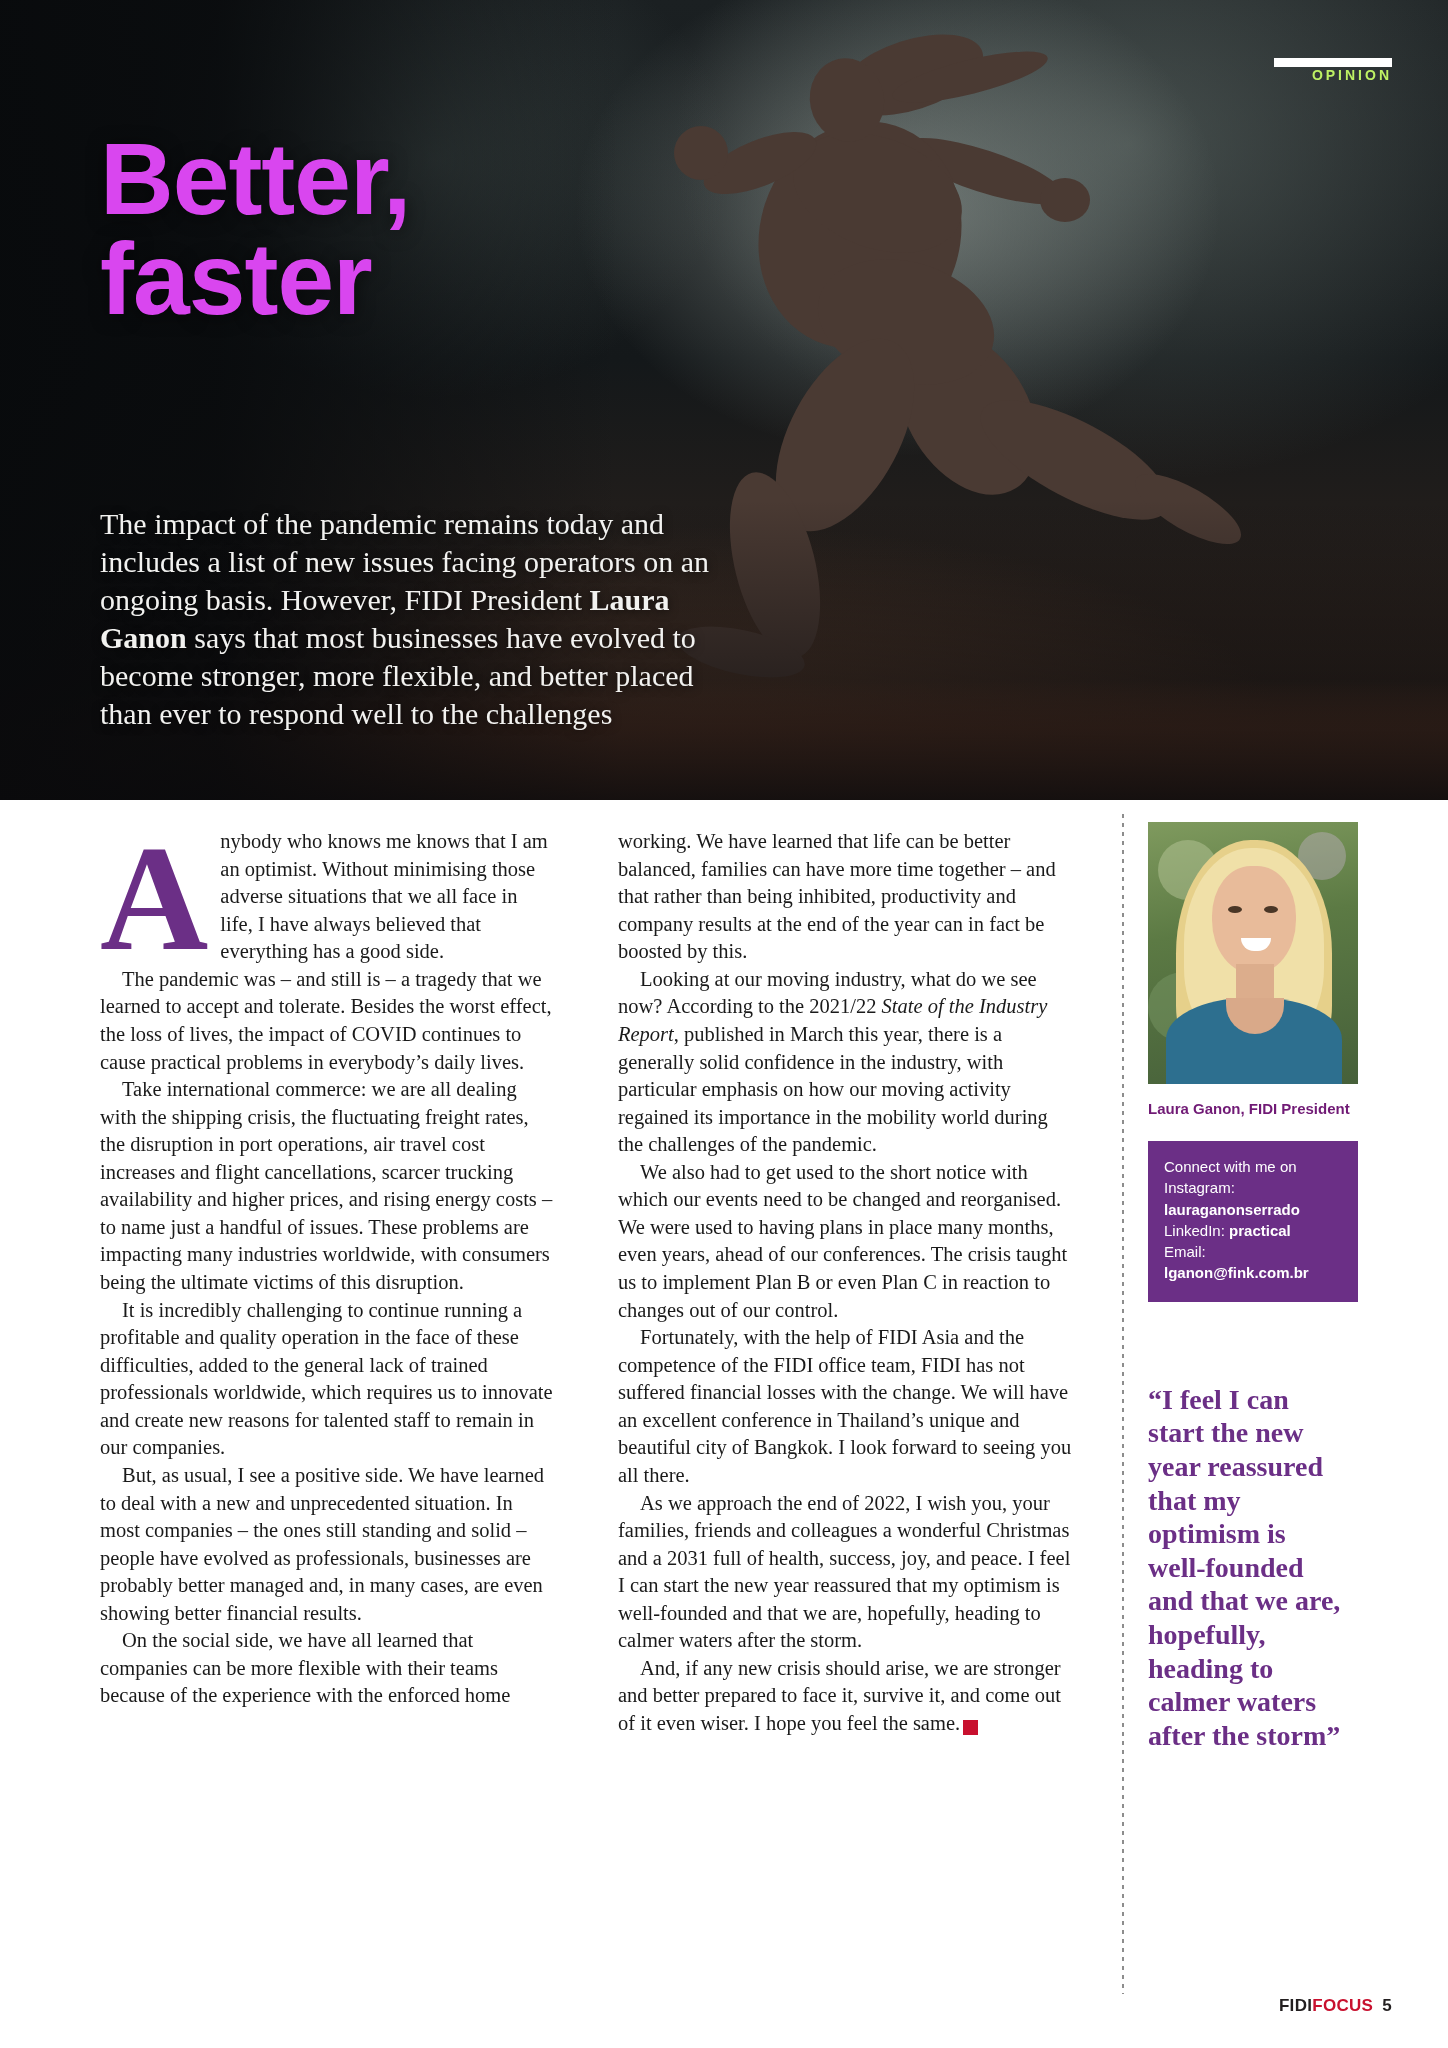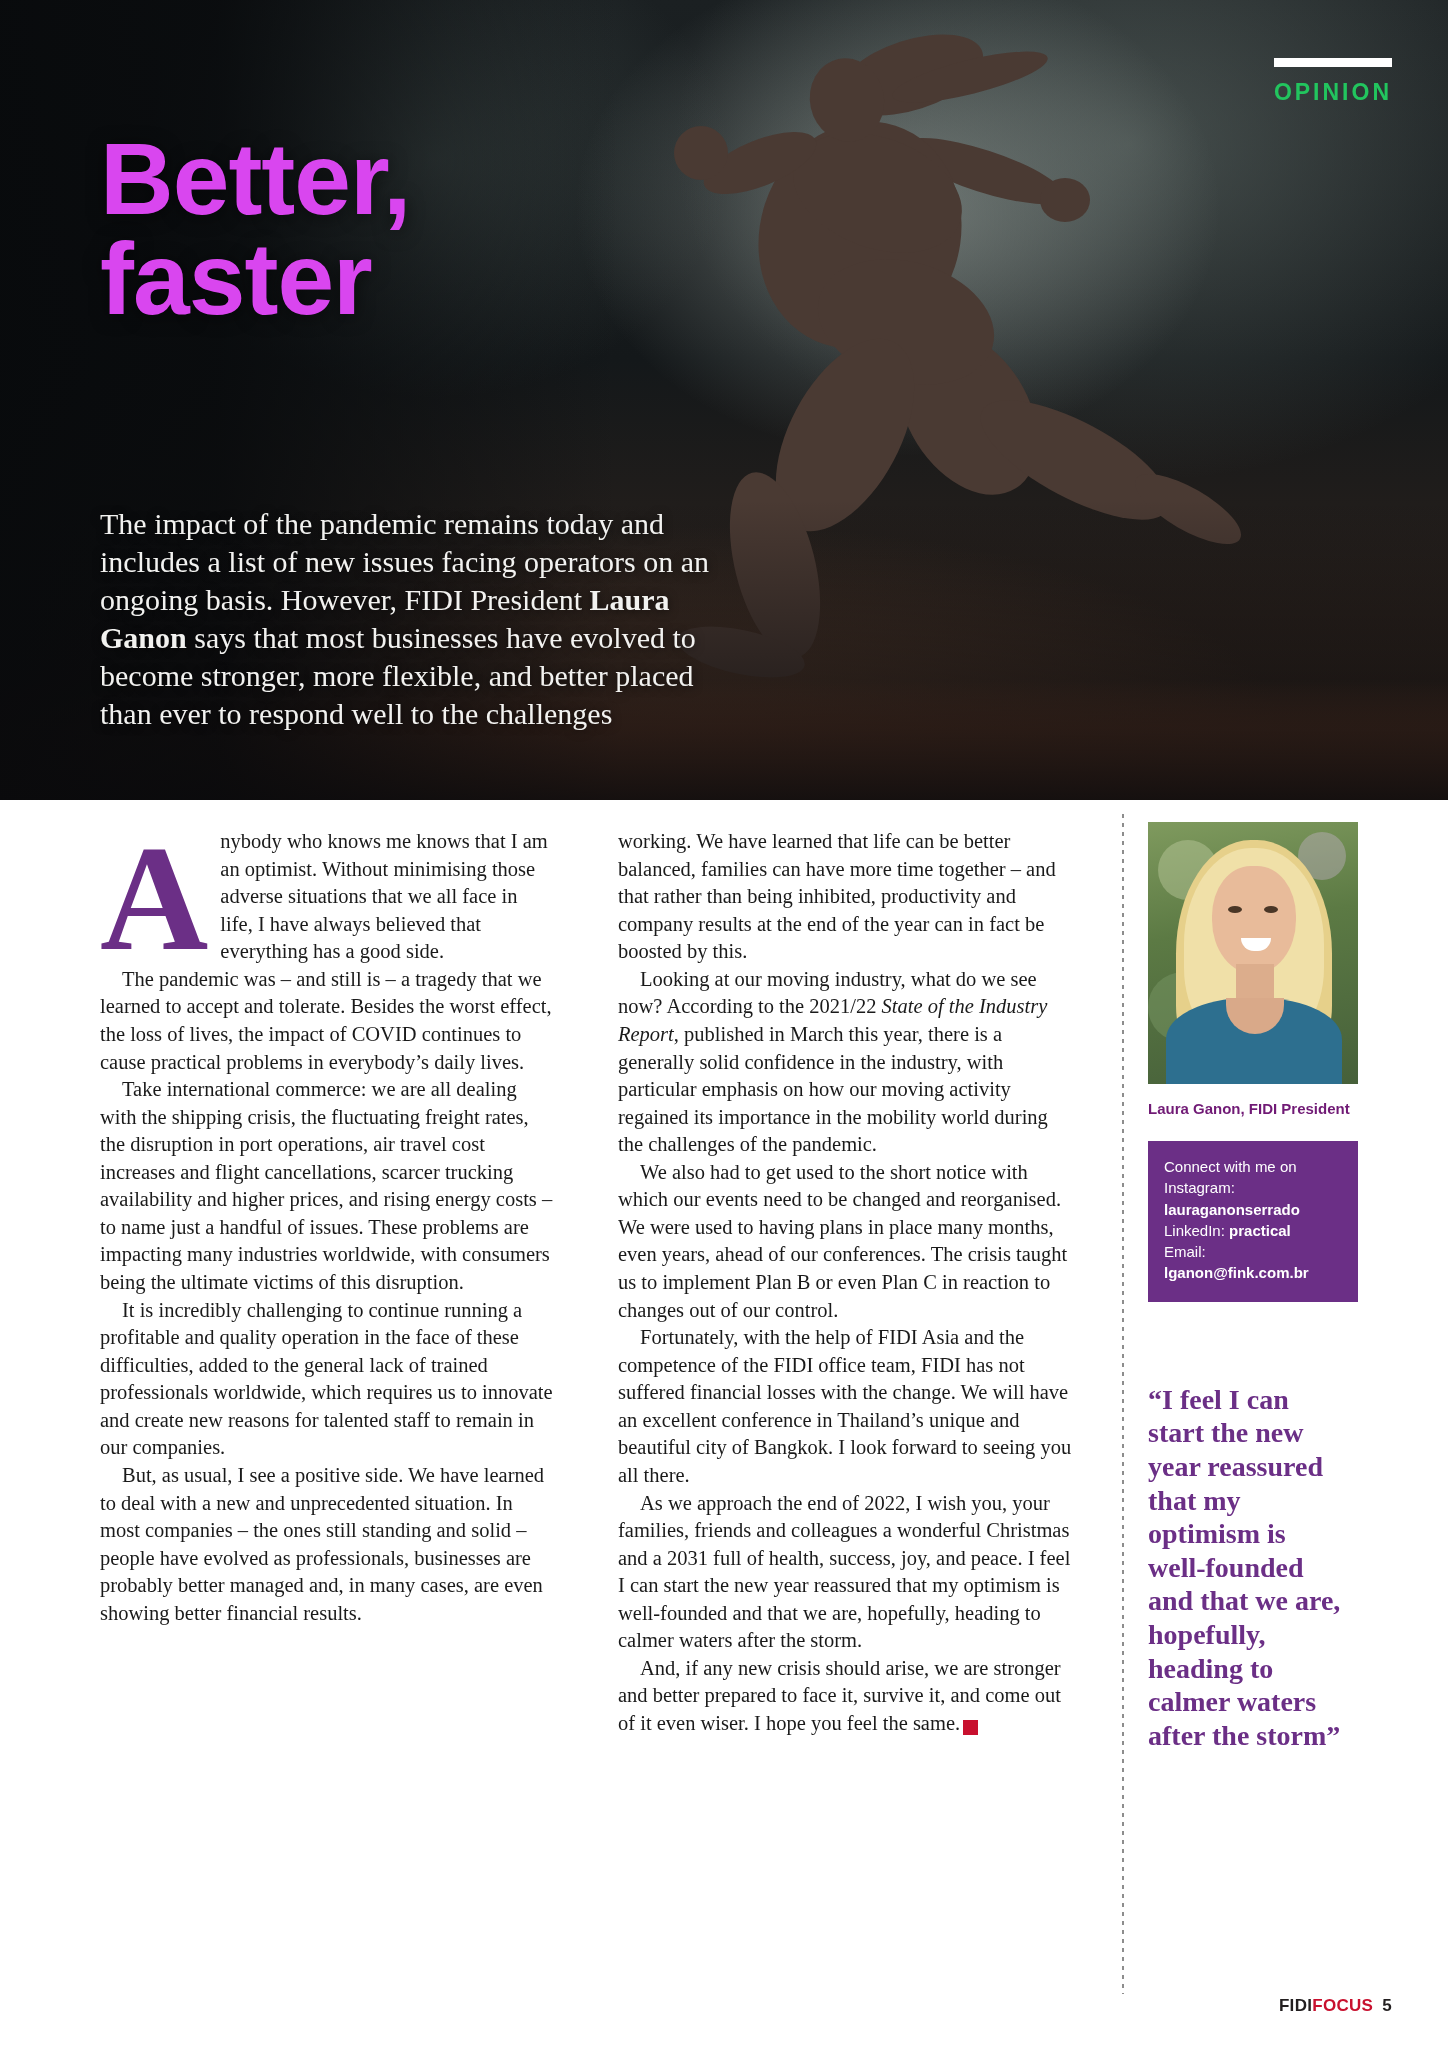--- a/index.html
+++ b/index.html
@@ -65,26 +65,26 @@
   .r-shinb { left: 330px; top: 392px; width: 210px; height: 76px; background: #4e3a30; border-radius: 40px; transform: rotate(28deg); }
   .r-footb { left: 488px; top: 458px; width: 120px; height: 42px; background: #17171a; border-radius: 18px; transform: rotate(30deg); }
 
   
   .opinion-tab {
     position: absolute; right: 56px; top: 58px;
     text-align: right;
   }
   .opinion-rule { width: 118px; height: 9px; background: #ffffff; margin-left: auto; }
   .opinion-text {
-    margin-top: 12px;
-    font-family: "Liberation Sans", sans-serif;
-    font-weight: bold;
-    font-size: 23px;
+    margin-top: 0;
+    font-family: "Liberation Sans", sans-serif;
+    font-weight: bold;
+    font-size: 14px;
     letter-spacing: 3px;
-    color: #22c55e;
+    color: #bef264;
   }
 
   
   .headline {
     position: absolute; left: 100px; top: 130px;
     color: #d946ef;
     font-family: Liberation Sans, sans-serif;
     font-weight: bold;
     font-size: 102px;
     line-height: 0.98;
@@ -263,20 +263,21 @@
   </div>
 
   <div class="body-area">
 
     <div class="col col1">
       <p><span class="dropcap">A</span><span>nybody who knows me knows that I am an optimist. Without minimising those adverse situations that we all face in life, I have always believed that everything has a good side.</span></p>
       <p>The pandemic was – and still is – a tragedy that we learned to accept and tolerate. Besides the worst effect, the loss of lives, the impact of COVID continues to cause practical problems in everybody’s daily lives.</p>
       <p>Take international commerce: we are all dealing with the shipping crisis, the fluctuating freight rates, the disruption in port operations, air travel cost increases and flight cancellations, scarcer trucking availability and higher prices, and rising energy costs – to name just a handful of issues. These problems are impacting many industries worldwide, with consumers being the ultimate victims of this disruption.</p>
       <p>It is incredibly challenging to continue running a profitable and quality operation in the face of these difficulties, added to the general lack of trained professionals worldwide, which requires us to innovate and create new reasons for talented staff to remain in our companies.</p>
       <p>But, as usual, I see a positive side. We have learned to deal with a new and unprecedented situation. In most companies – the ones still standing and solid – people have evolved as professionals, businesses are probably better managed and, in many cases, are even showing better financial results.</p>
+      <p>On the social side, we have all learned that companies can be more flexible with their teams because of the experience with the enforced home</p>
     </div>
 
     <div class="col col2">
       <p>working. We have learned that life can be better balanced, families can have more time together – and that rather than being inhibited, productivity and company results at the end of the year can in fact be boosted by this.</p>
       <p><span>Looking at our moving industry, what do we see now? According to the 2021/22 </span><em>State of the Industry Report</em><span>, published in March this year, there is a generally solid confidence in the industry, with particular emphasis on how our moving activity regained its importance in the mobility world during the challenges of the pandemic.</span></p>
       <p>We also had to get used to the short notice with which our events need to be changed and reorganised. We were used to having plans in place many months, even years, ahead of our conferences. The crisis taught us to implement Plan B or even Plan C in reaction to changes out of our control.</p>
       <p>Fortunately, with the help of FIDI Asia and the competence of the FIDI office team, FIDI has not suffered financial losses with the change. We will have an excellent conference in Thailand’s unique and beautiful city of Bangkok. I look forward to seeing you all there.</p>
       <p>As we approach the end of 2022, I wish you, your families, friends and colleagues a wonderful Christmas and a 2031 full of health, success, joy, and peace. I feel I can start the new year reassured that my optimism is well-founded and that we are, hopefully, heading to calmer waters after the storm.</p>
       <p><span>And, if any new crisis should arise, we are stronger and better prepared to face it, survive it, and come out of it even wiser. I hope you feel the same.</span><span class="endmark">fi</span></p>
     </div>

